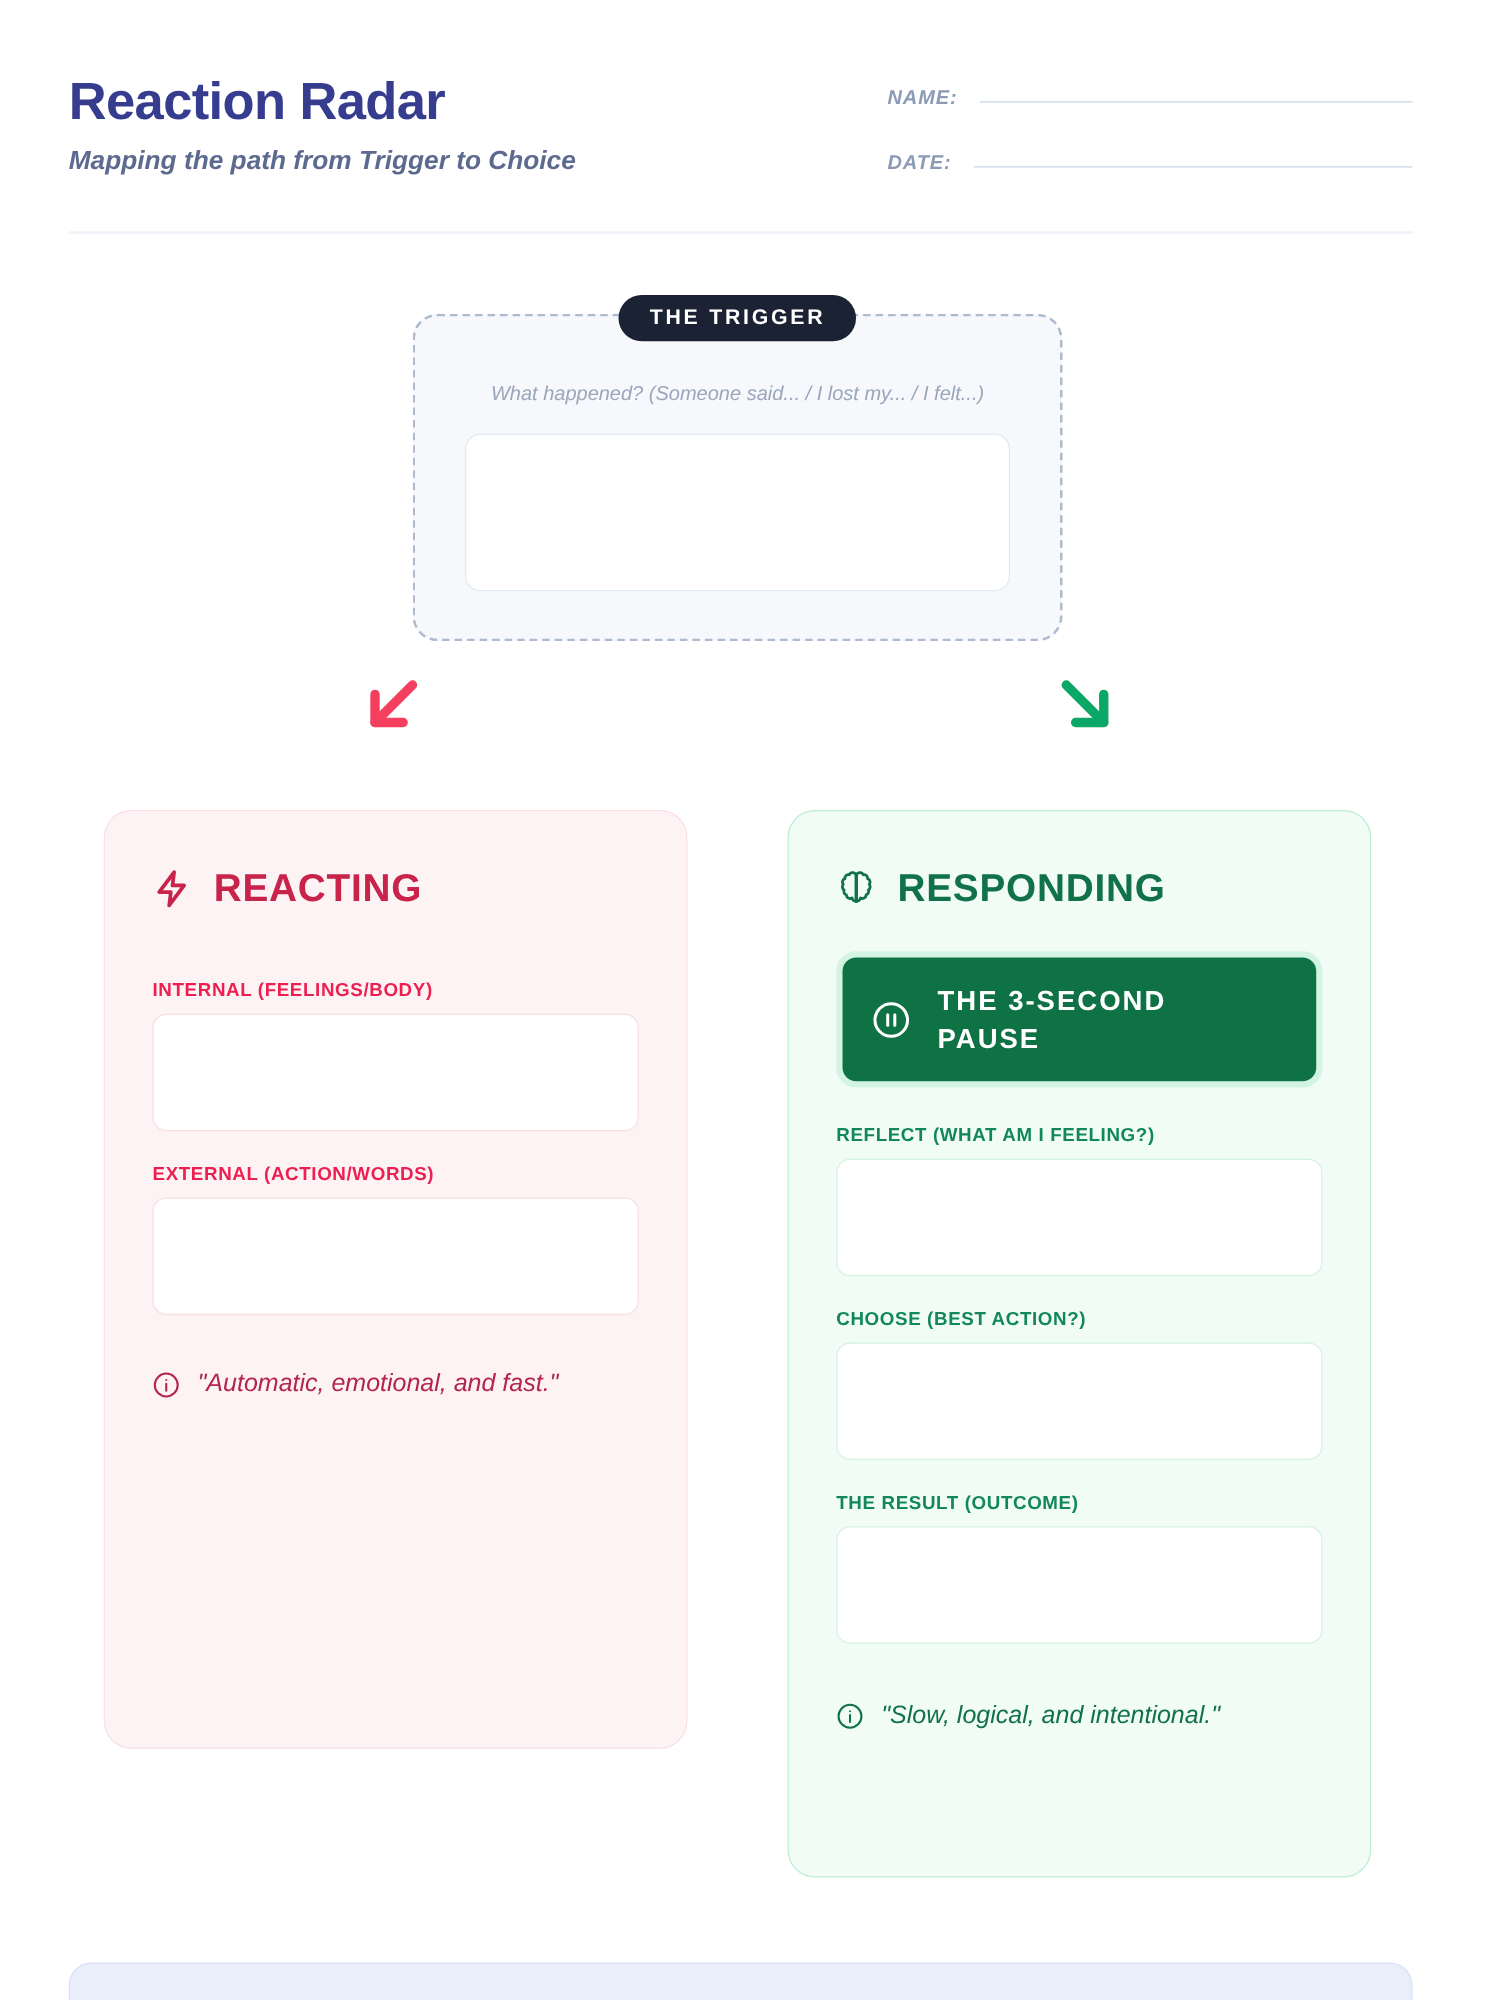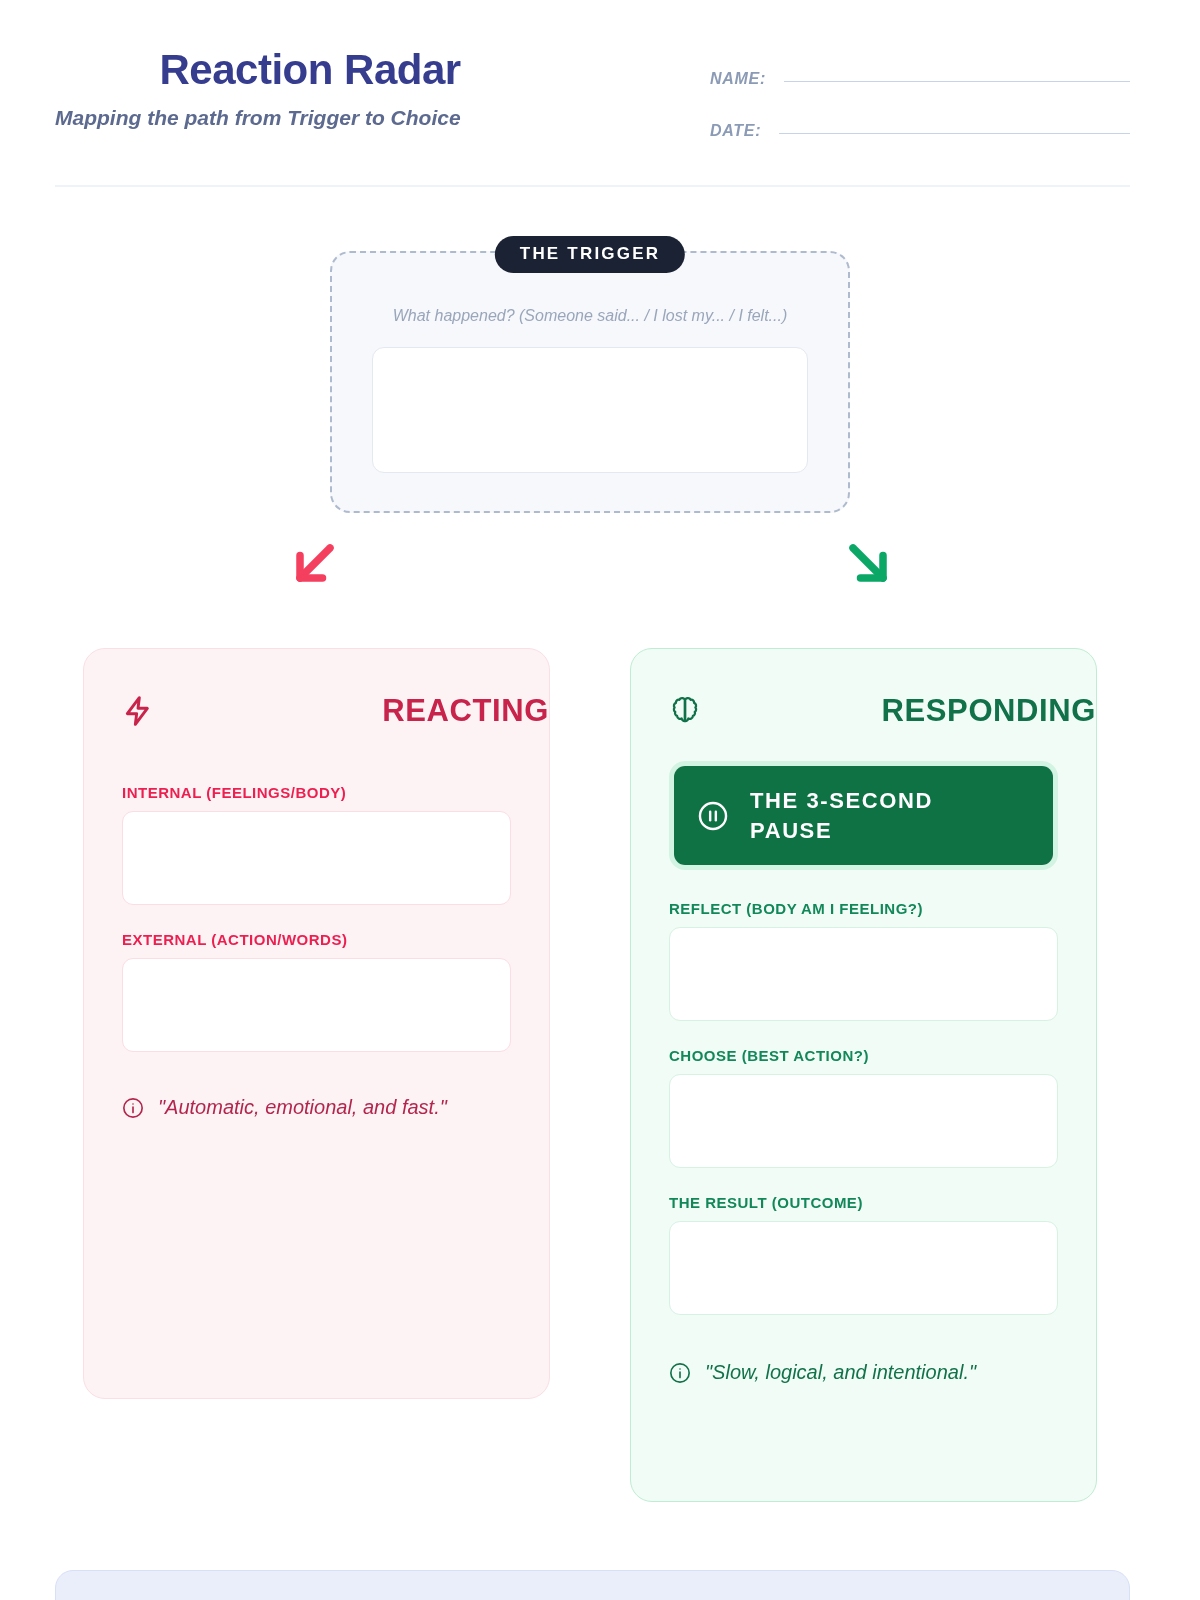--- a/index.html
+++ b/index.html
@@ -17,21 +17,21 @@
   }
 
   
   .header {
     position: absolute;
     left: 55px;
     top: 48px;
     width: 1075px;
     height: 140px;
   }
-  .header-left { position: absolute; left: 0; top: 0; text-align: right; }
+  .header-left { position: absolute; left: 0; top: 11px; }
   .doc-title {
     font-size: 42px;
     font-weight: bold;
     color: #363d8f;
     letter-spacing: -0.5px;
     line-height: 1.05;
     margin: 0;
     white-space: nowrap;
   }
   .doc-subtitle {
@@ -157,21 +157,20 @@
     width: 465px;
     height: 852px;
     background: #f1fcf6;
     border: 1px solid #bfedd3;
   }
   .card-head {
     display: flex;
     align-items: center;
     gap: 17px;
     padding: 44px 0 0 38px;
-    justify-content: space-between;
   }
   .card-title {
     font-size: 31px;
     font-weight: bold;
     letter-spacing: 0.6px;
     white-space: nowrap;
   }
   .title-react   { color: #c8234a; }
   .title-respond { color: #11724a; }
 
@@ -346,21 +345,21 @@
           <circle cx="12" cy="12" r="9.2"></circle>
           <line x1="10" y1="9" x2="10" y2="15"></line>
           <line x1="14" y1="9" x2="14" y2="15"></line>
         </svg>
       </span>
       <span class="pause-text">THE 3-SECOND PAUSE</span>
     </div>
   </div>
 
   <div class="field-block first-respond">
-    <div class="block-label label-respond">REFLECT (BODY AM I FEELING?)</div>
+    <div class="block-label label-respond">REFLECT (WHAT AM I FEELING?)</div>
     <div class="write-box box-respond"></div>
   </div>
 
   <div class="field-block">
     <div class="block-label label-respond">CHOOSE (BEST ACTION?)</div>
     <div class="write-box box-respond"></div>
   </div>
 
   <div class="field-block">
     <div class="block-label label-respond">THE RESULT (OUTCOME)</div>

